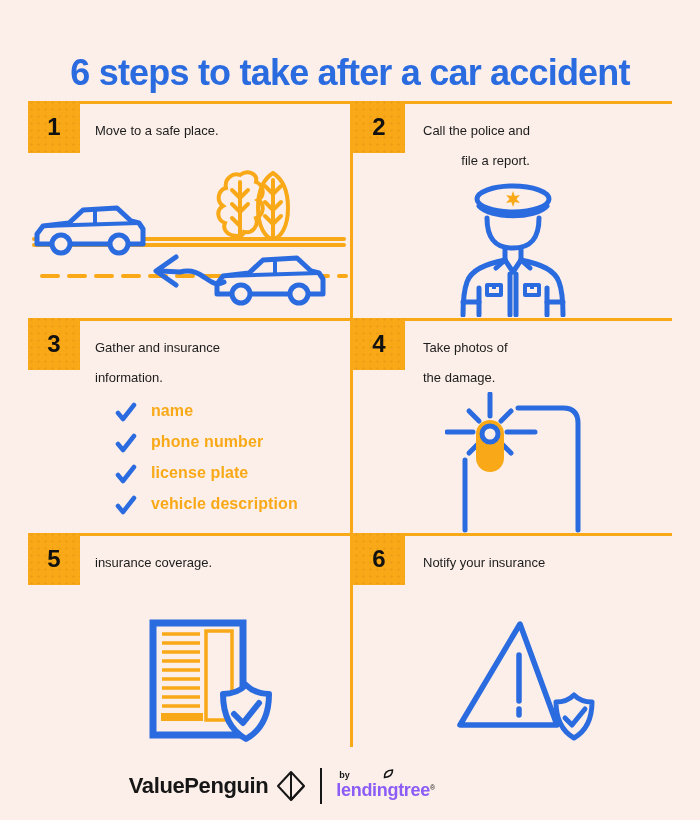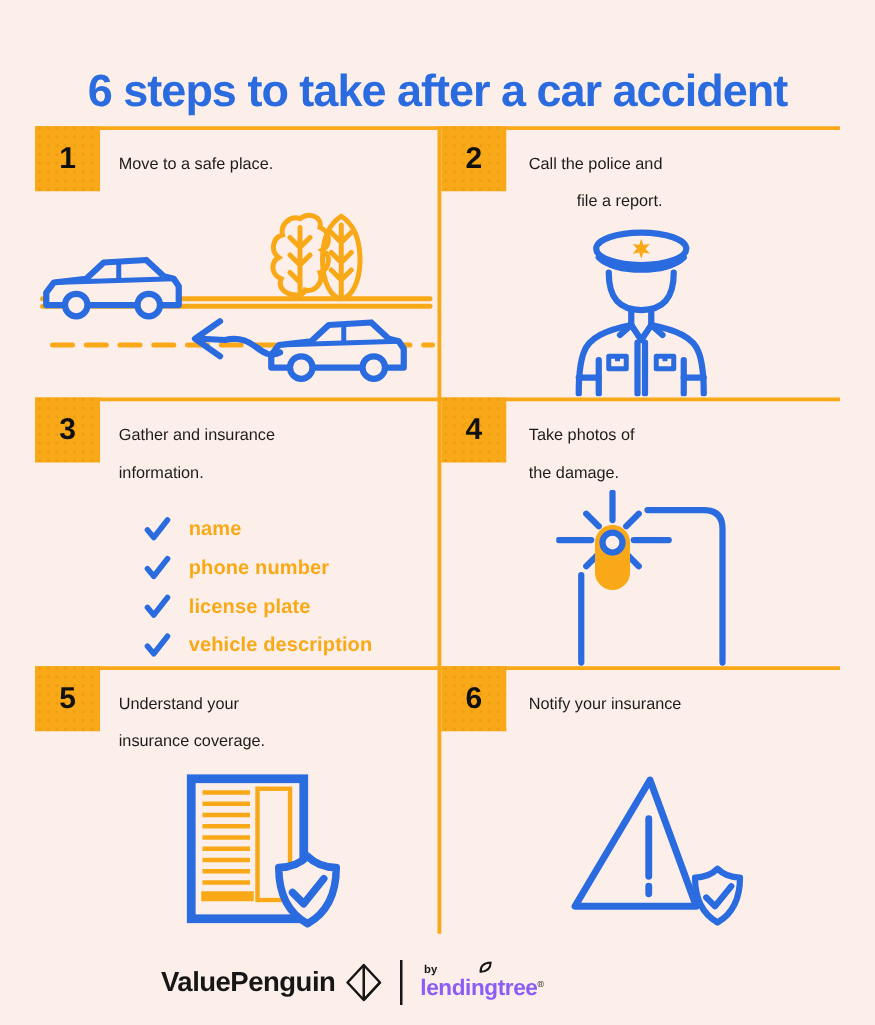--- a/index.html
+++ b/index.html
@@ -25,21 +25,21 @@
     background-size:7px 7px;background-position:0 26px;
     display:flex;align-items:center;justify-content:center;
     font-size:24px;font-weight:700;color:#111;
   }
   .steptext{
     position:absolute;top:15px;font-size:13px;line-height:30px;color:#1C1C1C;
   }
   .steptext span{display:block;}
   .illus{position:absolute;}
   .checklist{position:absolute;left:87px;top:84px;}
-  .checkrow{display:flex;align-items:flex-end;height:31px;}
+  .checkrow{display:flex;align-items:flex-start;height:31px;}
   .checkrow svg{margin-right:14px;}
   .checklabel{font-size:16px;font-weight:700;color:#F9A917;letter-spacing:0.1px;}
   .footer{
     position:absolute;left:0;top:762px;width:564px;height:48px;
     display:flex;align-items:center;justify-content:center;
   }
   .vp-wordmark{font-size:22px;font-weight:800;letter-spacing:-0.4px;color:#161616;}
   .vp-mark{margin-left:8px;display:block;}
   .brand-divider{width:2px;height:36px;background:#161616;margin:0 14px;}
   .lt-lockup{position:relative;padding-top:8px;}
@@ -179,21 +179,20 @@
       <g stroke="#2B6BE0" stroke-width="5" fill="none" stroke-linecap="round">
         <path d="M73,16 L118,16 Q133,16 133,31 L133,138"></path>
         <path d="M20,68 L20,138"></path>
       </g>
     </svg>
   </div>
 
   <div class="cell" style="left:0;top:432px;height:214px;">
     <div class="badge" style="left:0;">5</div>
     <div class="steptext" style="left:67px;">
-      <span>Understand your</span>
       <span>insurance coverage.</span>
     </div>
     <svg class="illus" style="left:120px;top:85px;" width="165" height="130" viewBox="0 0 165 130">
       <rect x="5" y="5" width="90" height="112" fill="none" stroke="#2B6BE0" stroke-width="7"></rect>
       <g stroke="#F9A917" stroke-width="3.5" fill="none">
         <path d="M14,16 H52 M14,25 H52 M14,34 H52 M14,43 H52 M14,52 H52 M14,61 H52 M14,70 H52 M14,79 H52 M14,88 H52"></path>
         <rect x="58" y="13" width="26" height="89"></rect>
       </g>
       <rect x="13" y="95" width="42" height="8" fill="#F9A917"></rect>
       <path d="M98,67 C104,73 113,76 121,76 C121,96 114,112 98,121 C82,112 75,96 75,76 C83,76 92,73 98,67 Z" fill="#FCEFE9" stroke="#2B6BE0" stroke-width="6" stroke-linejoin="round"></path>

